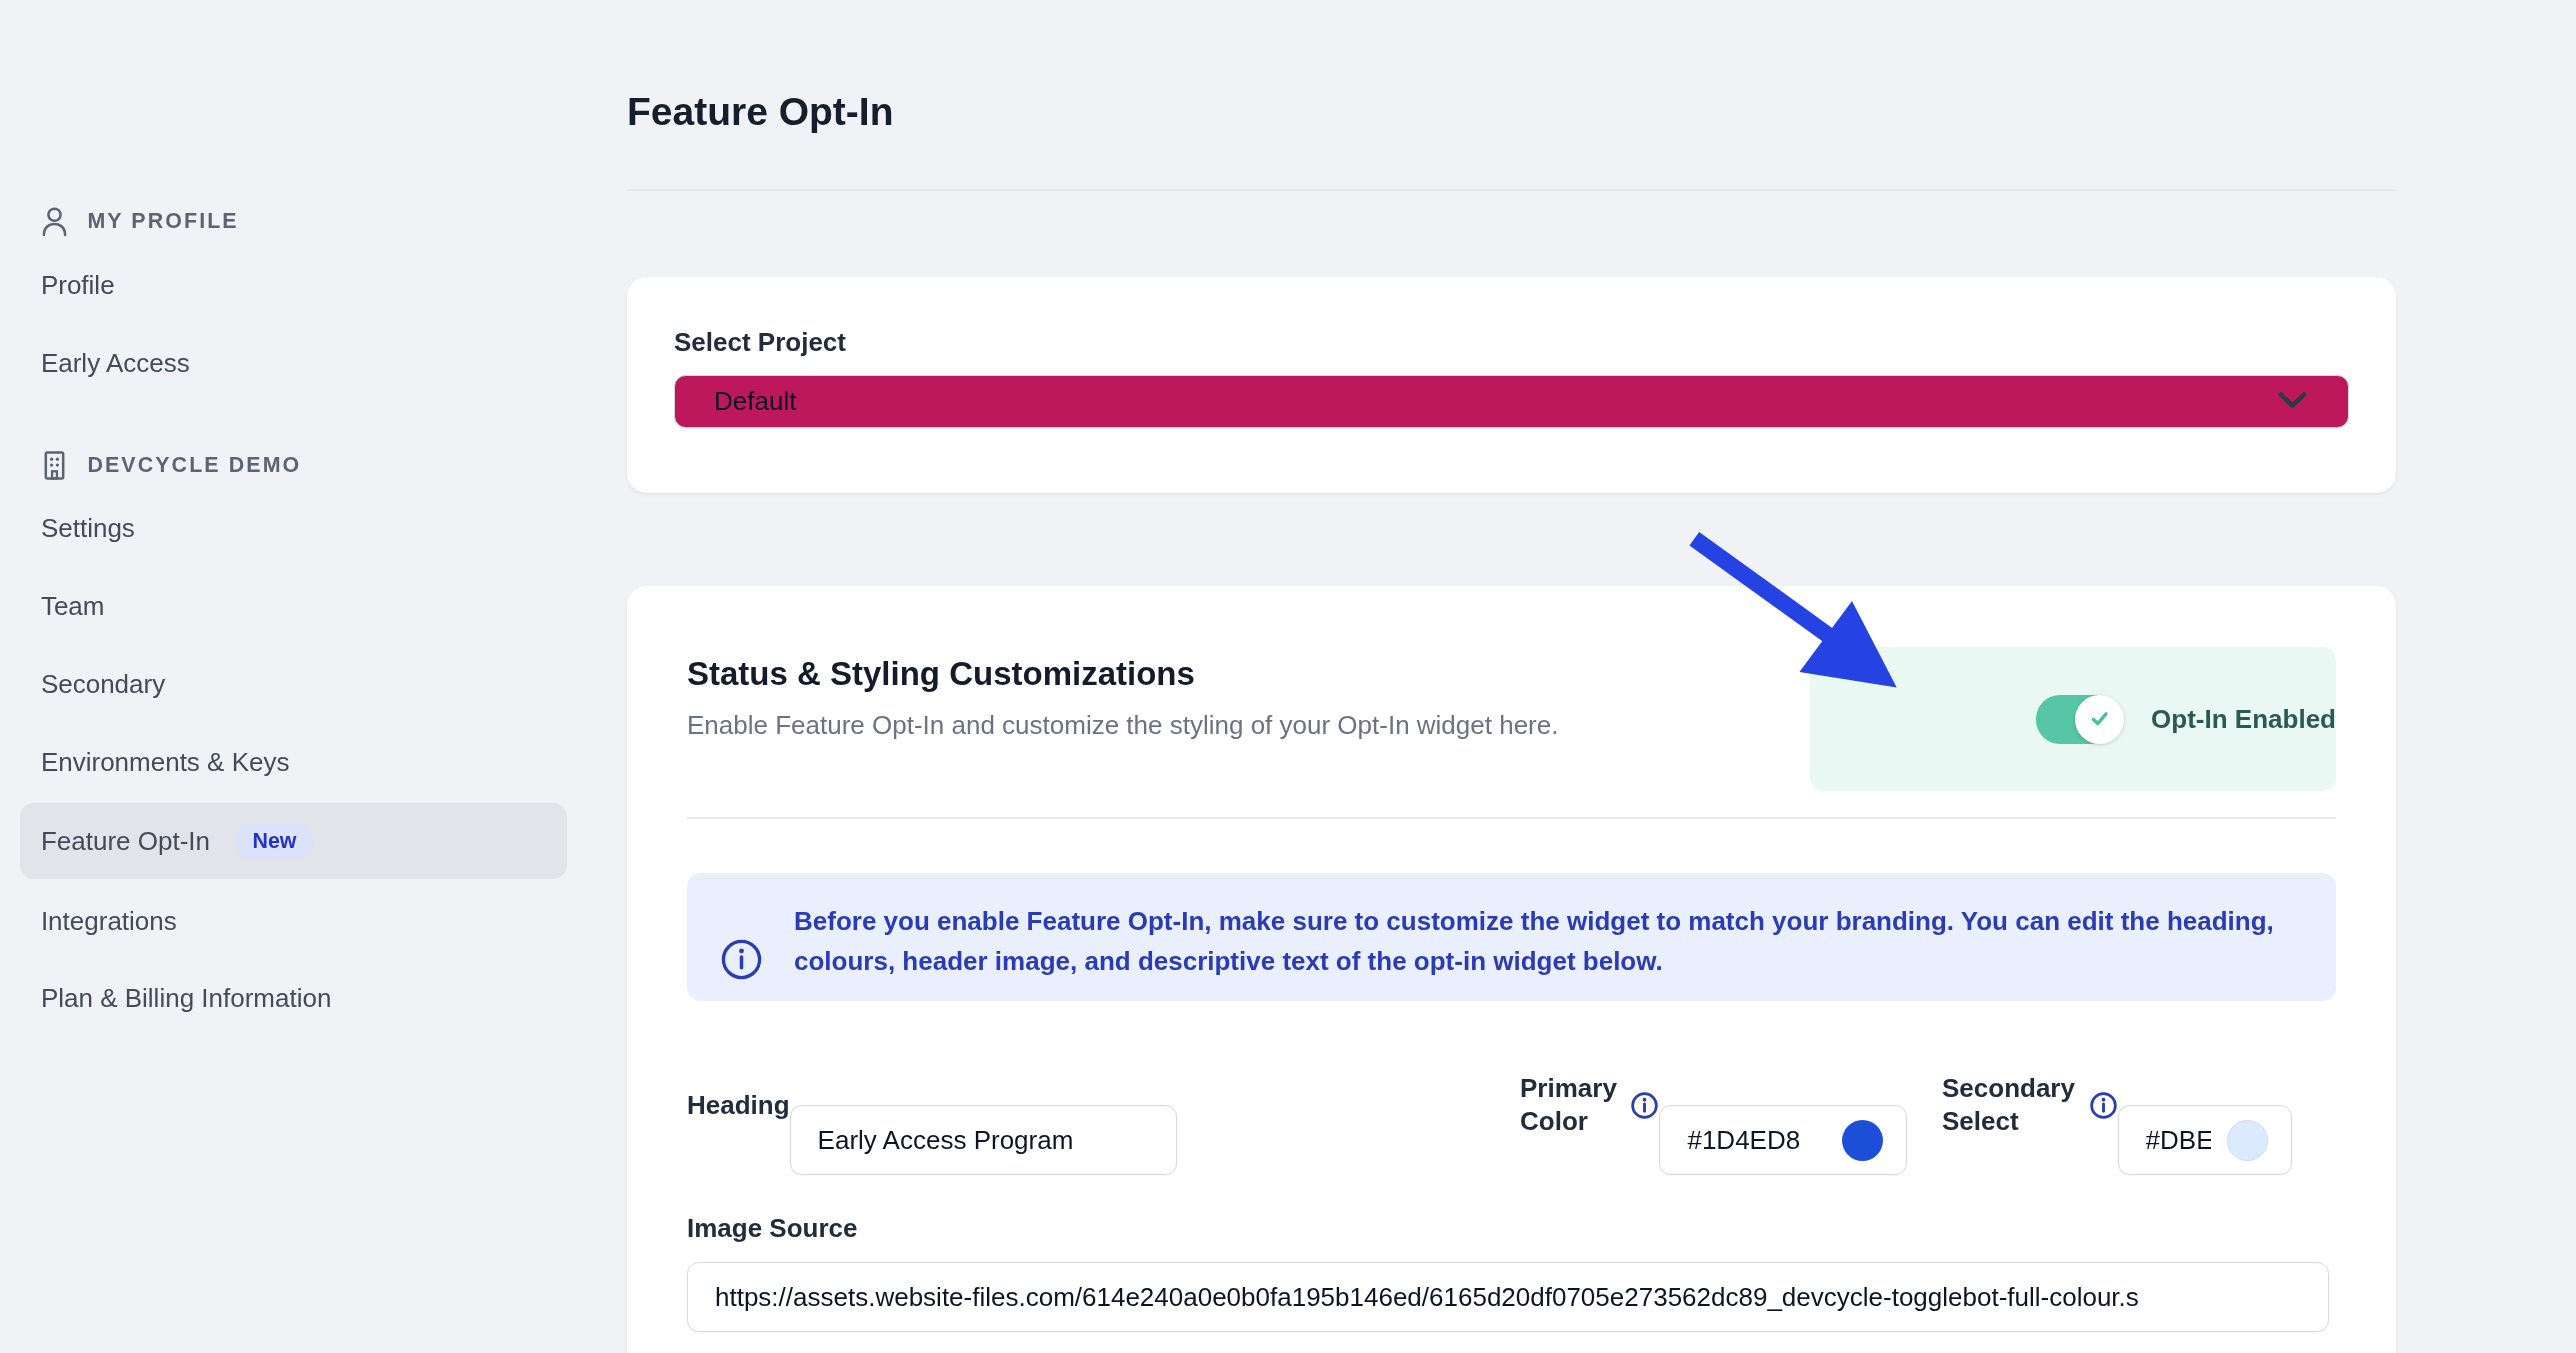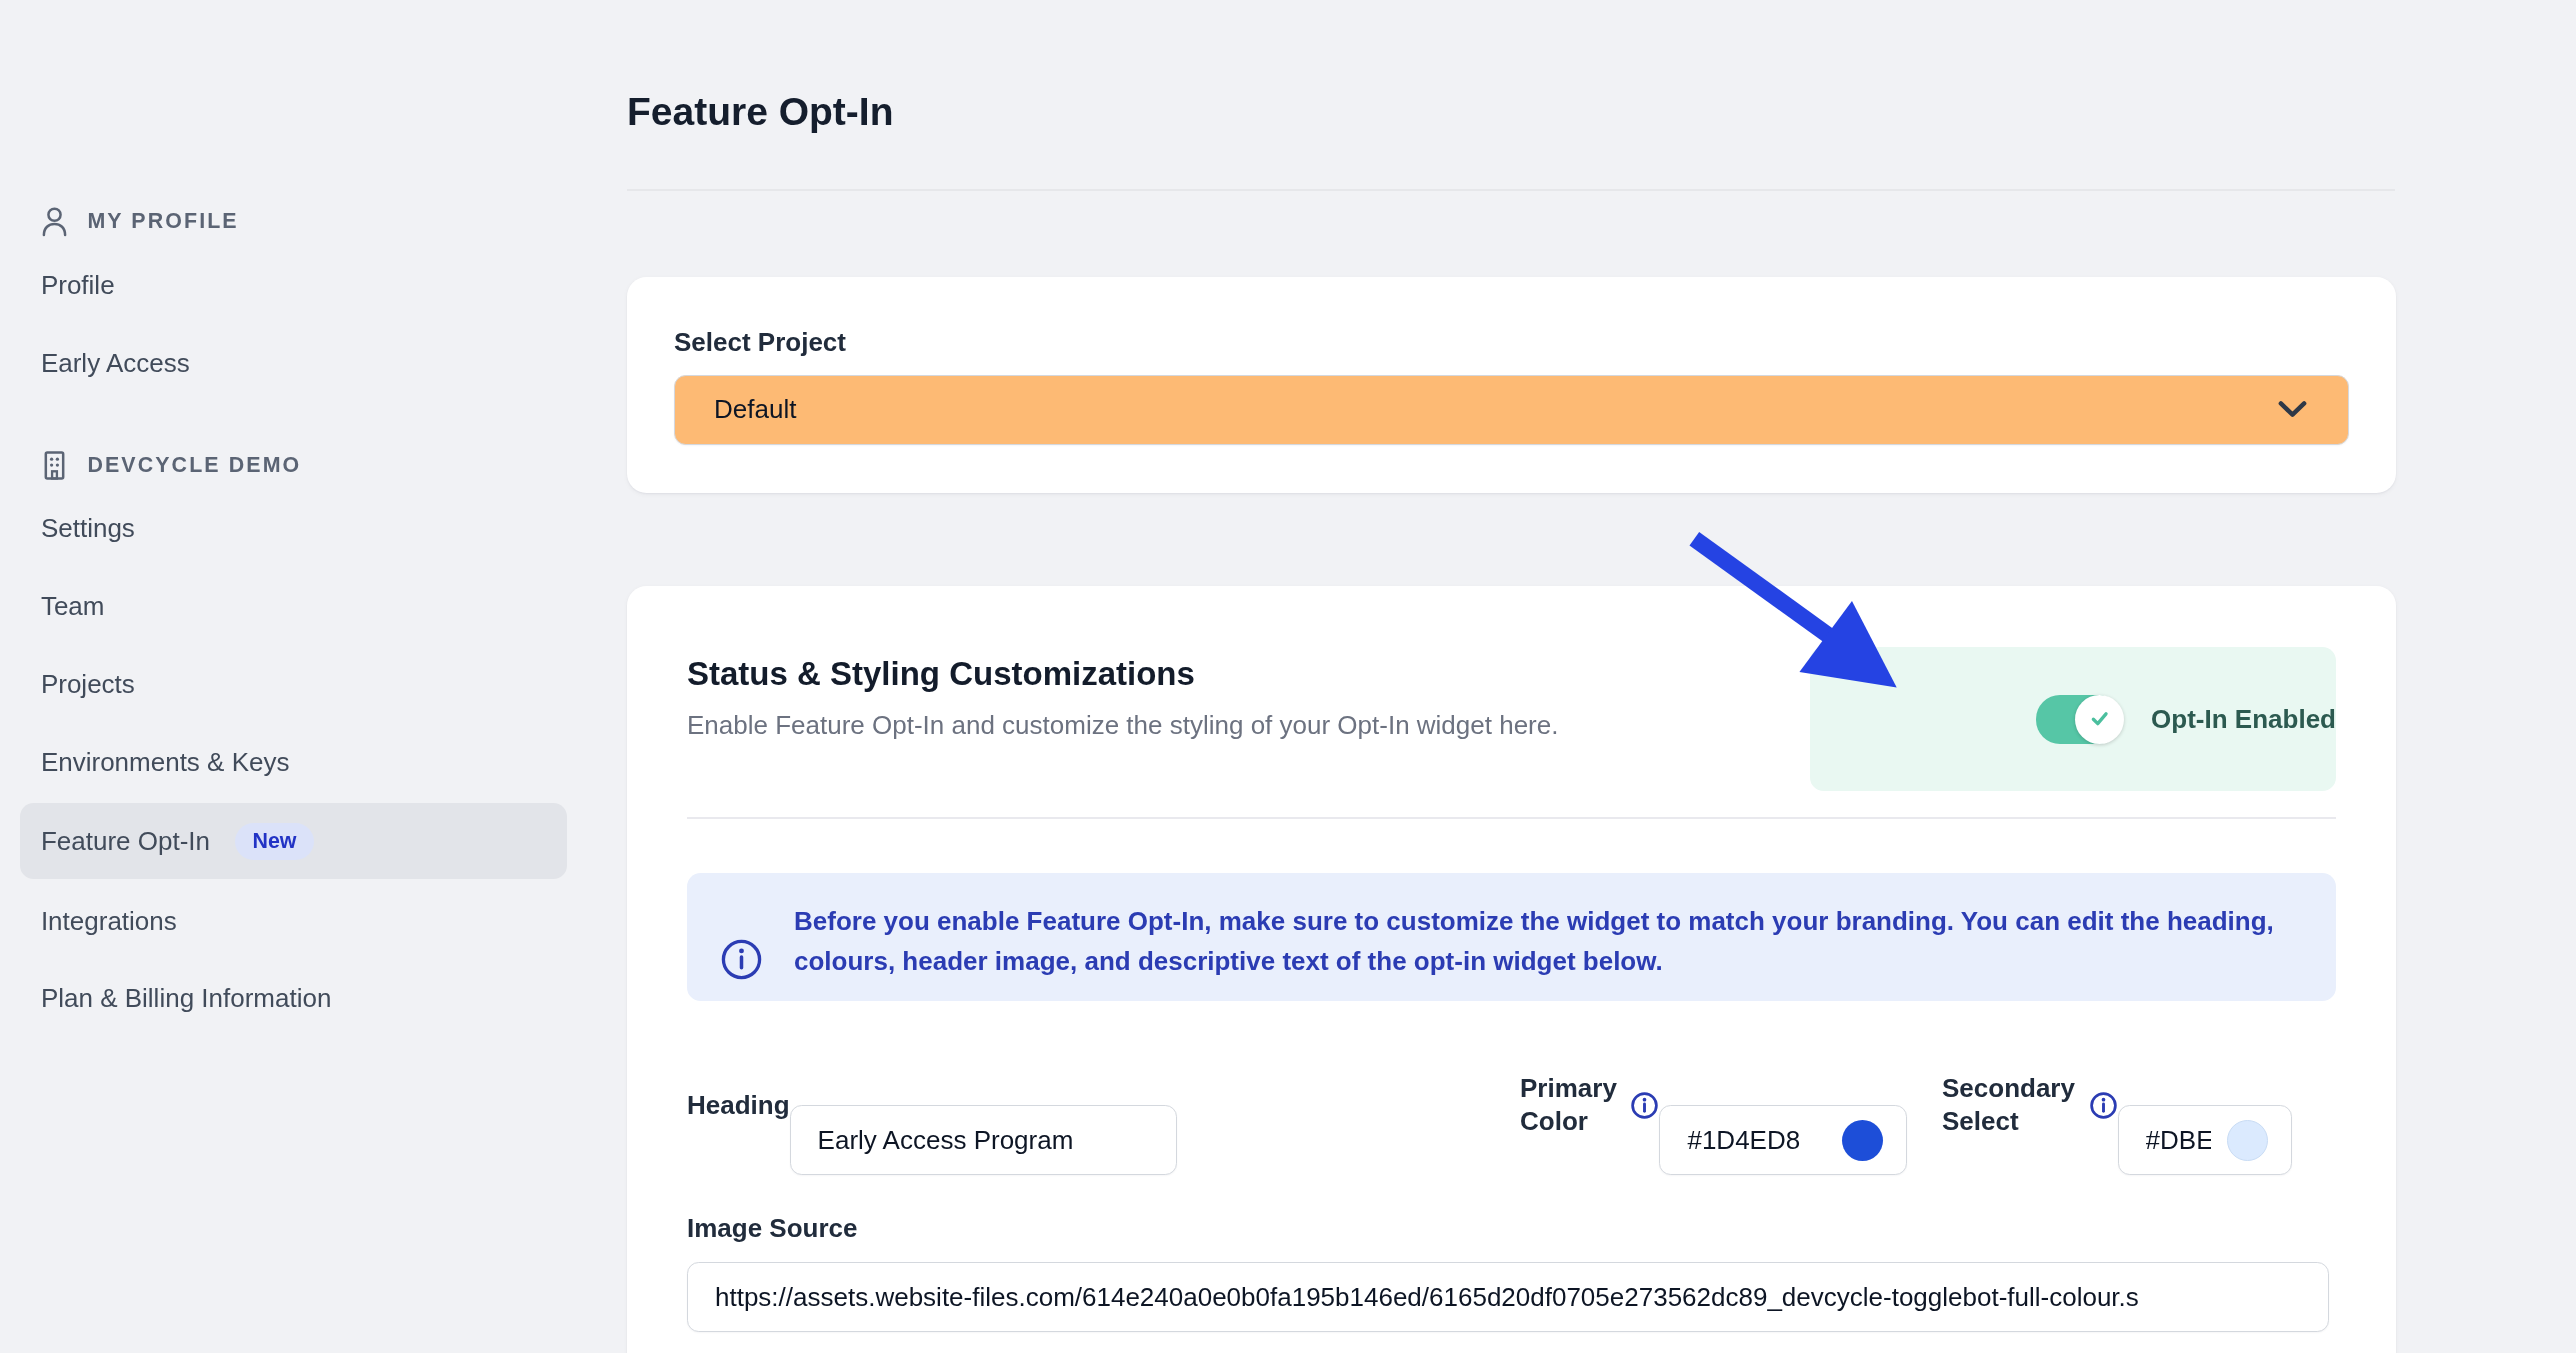--- a/index.html
+++ b/index.html
@@ -68,23 +68,23 @@
     border-radius: 19.5px;
     box-shadow: 0 1.9px 5.8px rgba(15,23,42,0.04), 0 1px 1.9px rgba(15,23,42,0.05);
   }
   .card-project { top: 277px; height: 216px; padding: 49px 47px 0 47px; }
   .field-label {
     font-size: 26px; font-weight: 600; color: #212C3C;
     line-height: 33px;
   }
   .select-box {
     margin-top: 15.6px;
-    height: 70px;
+    height: 53px;
     border: 1.9px solid #D4D8DE; border-radius: 11.7px;
-    background: #fdba74;
+    background: #be185d;
     display: flex; align-items: center; justify-content: space-between;
     padding: 0 39px;
     font-size: 26px; color: #0D1524;
     cursor: pointer;
     box-shadow: 0 1px 1.9px rgba(15,23,42,0.04);
   }
 
   .card-custom { top: 586px; height: 876px; padding: 0 60px; }
   .custom-header { display: flex; justify-content: space-between; align-items: flex-start; }
   .custom-titles { padding-top: 68px; }
@@ -201,21 +201,21 @@
     <span>DEVCYCLE DEMO</span>
   </div>
 
   <div class="side-item mb36">
     <span>Settings</span>
   </div>
   <div class="side-item mb36">
     <span>Team</span>
   </div>
   <div class="side-item mb36">
-    <span>Projects</span>
+    <span>Secondary</span>
   </div>
   <div class="side-item mb20">
     <span>Environments &amp; Keys</span>
   </div>
   <div class="side-item selected mb21">
     <span>Feature Opt-In</span>
     <span class="badge">New</span>
   </div>
   <div class="side-item mb35">
     <span>Integrations</span>

